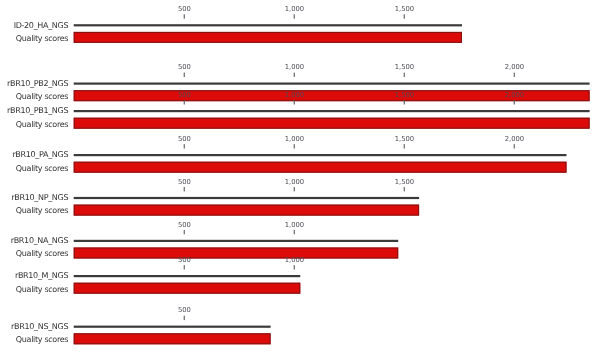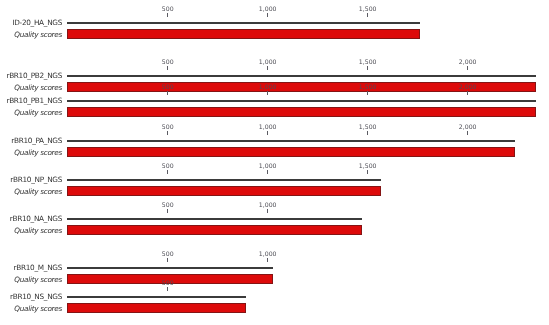--- a/index.html
+++ b/index.html
@@ -9,21 +9,21 @@
     font-family:"DejaVu Sans", sans-serif;
   }
   #stage{position:relative;width:466px;height:325px;background:#ffffff;}
   .track{position:absolute;left:0;width:549px;height:39px;}
   .seq-label,.qual-label{
     position:absolute;right:487px;          
     white-space:nowrap;text-align:right;
     color:#333333;font-size:7.3px;letter-spacing:-0.3px;line-height:8px;
   }
   .seq-label{top:-3.3px;}
-  .qual-label{top:8.6px;font-style:italic;}
+  .qual-label{top:8.6px;}
   .axis-line{position:absolute;top:0;height:2px;background:#3b3b3b;}
   .qual-bar{position:absolute;top:6.6px;height:10px;
             background:#dd0a0a;border:1px solid #841414;box-sizing:border-box;}
   .tick{position:absolute;top:-9.5px;width:1.4px;height:4px;background:#5a5a62;}
   .tick-label{position:absolute;top:-16px;color:#4d4d55;
               font-size:6.2px;line-height:6.4px;white-space:nowrap;
               transform:translateX(-50%);}
 </style>
 </head>
 <body>
@@ -98,21 +98,21 @@
   <div class="track" style="top:218px">
     <div class="axis-line" style="left:67.2px;width:294.4px"></div>
     <div class="qual-bar" style="left:67.2px;width:294.4px"></div>
     <div class="seq-label">rBR10_NA_NGS</div>
     <div class="qual-label">Quality scores</div>
     <div class="tick" style="left:166.6px"></div>
     <div class="tick-label" style="left:167.7px">500</div>
     <div class="tick" style="left:266.6px"></div>
     <div class="tick-label" style="left:267.7px">1,000</div>
   </div>
-  <div class="track" style="top:267px">
+  <div class="track" style="top:250px">
     <div class="axis-line" style="left:67.2px;width:206.2px"></div>
     <div class="qual-bar" style="left:67.2px;width:206.2px"></div>
     <div class="seq-label">rBR10_M_NGS</div>
     <div class="qual-label">Quality scores</div>
     <div class="tick" style="left:166.6px"></div>
     <div class="tick-label" style="left:167.7px">500</div>
     <div class="tick" style="left:266.6px"></div>
     <div class="tick-label" style="left:267.7px">1,000</div>
   </div>
   <div class="track" style="top:296px">

